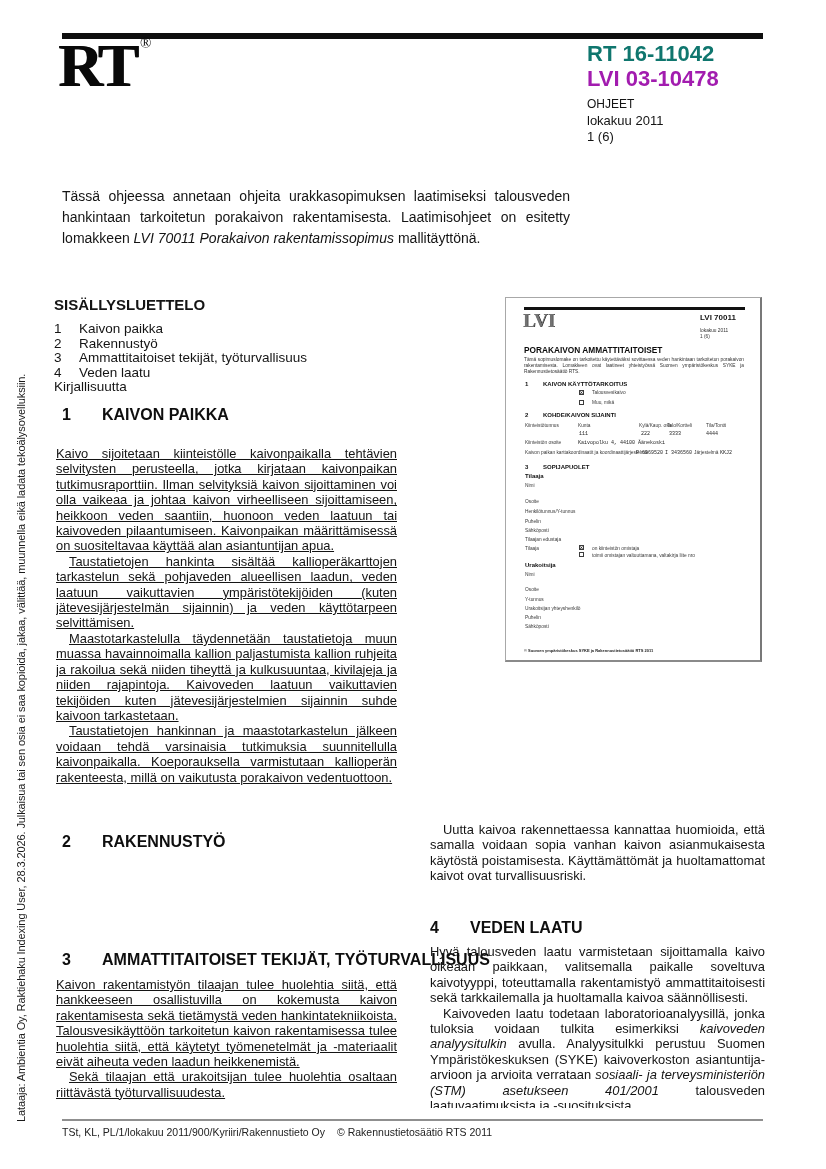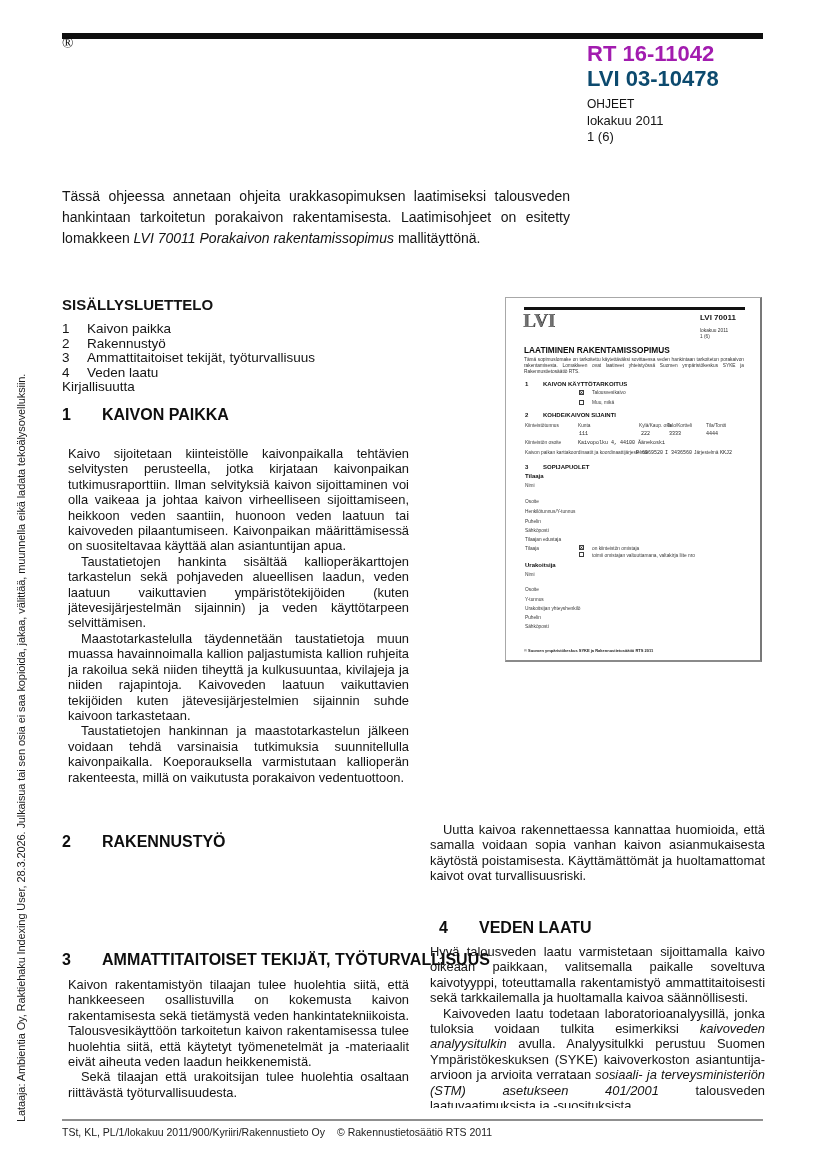--- a/index.html
+++ b/index.html
@@ -7,43 +7,43 @@
         font-family:"Liberation Sans",sans-serif;color:#141414;}
   .abs{position:absolute;}
 
   
   .topbar{left:62px;top:33px;width:701px;height:6px;background:#0e0e0e;}
   .rt-logo{left:58px;top:34px;font-family:"Liberation Serif",serif;font-weight:bold;
            font-size:62px;line-height:1;letter-spacing:-3px;color:#090909;
            text-shadow:1px 0 0 #090909;display:inline-flex;}
   .rt-logo .reg{font-size:15px;font-weight:normal;letter-spacing:0;text-shadow:none;
                 margin-left:4px;margin-top:2px;}
-  .code1{left:587px;top:41px;font-size:22px;font-weight:bold;color:#a21caf;white-space:nowrap;}
-  .code2{left:587px;top:66px;font-size:22px;font-weight:bold;color:#0c4a6e;white-space:nowrap;}
+  .code1{left:587px;top:41px;font-size:22px;font-weight:bold;color:#0f766e;white-space:nowrap;}
+  .code2{left:587px;top:66px;font-size:22px;font-weight:bold;color:#a21caf;white-space:nowrap;}
   .meta1{left:587px;top:97px;font-size:12px;}
   .meta2{left:587px;top:113px;font-size:13px;}
   .meta3{left:587px;top:129px;font-size:13px;}
 
   
   .doc-title{left:61px;top:150px;font-size:19.5px;font-weight:bold;letter-spacing:-0.2px;white-space:nowrap;color:#0d0d0d;}
   .intro{left:62px;top:186px;width:508px;font-size:14px;line-height:21px;text-align:justify;}
   .it{font-style:italic;}
 
-  .toc{left:62px;top:296px;width:340px;}
+  .toc{left:54px;top:296px;width:340px;}
   .toc-h{font-size:15px;font-weight:bold;margin-bottom:9px;}
   .toc-row{display:flex;font-size:13.5px;line-height:14.6px;}
   .toc-row .n{width:25px;flex:none;}
 
   .sec-h{font-size:16px;font-weight:bold;color:#0e0e0e;white-space:nowrap;line-height:1.15;}
   .sec-h .num{display:inline-block;width:40px;}
   .body{font-size:12.9px;line-height:15.4px;text-align:justify;overflow:hidden;}
   .body p{margin:0;}
   .body p.ind{text-indent:13px;}
 
-  .col-l{left:68px;width:341px;}
+  .col-l{left:56px;width:341px;text-decoration:underline;}
   .col-r{left:430px;width:335px;}
 
   
   .footrule{left:62px;top:1119px;width:701px;height:2px;background:#8f8f8f;}
   .footer{left:62px;top:1126px;font-size:10.5px;color:#222;white-space:nowrap;}
   .footer .cpy{margin-left:12px;}
 
   
   .vtext{left:15px;top:1122px;transform:rotate(-90deg);transform-origin:0 0;
          font-size:11px;letter-spacing:-0.1px;white-space:nowrap;color:#1a1a1a;}
@@ -70,20 +70,21 @@
   .f-footer{left:18px;top:350px;font-size:4px;font-weight:bold;color:#222;white-space:nowrap;}
 </style>
 </head>
 <body>
 
 <div class="page">
 
   <div class="abs topbar"></div>
 
   <div class="abs rt-logo">
+    <span>RT</span>
     <span class="reg">®</span>
   </div>
 
   <div class="abs code1">RT 16-11042</div>
   <div class="abs code2">LVI 03-10478</div>
   <div class="abs meta1">OHJEET</div>
   <div class="abs meta2">lokakuu 2011</div>
   <div class="abs meta3">1 (6)</div>
 
 
@@ -133,35 +134,35 @@
   </div>
   <div class="abs body col-l" style="top:977px;height:132px;">
     <p>Kaivon rakentamistyön tilaajan tulee huolehtia siitä, että hankkeeseen osallistuvilla on kokemusta kaivon rakentamisesta sekä tietämystä veden hankintatekniikoista. Talousvesikäyttöön tarkoitetun kaivon rakentamisessa tulee huolehtia siitä, että käytetyt työmenetelmät ja -materiaalit eivät aiheuta veden laadun heikkenemistä.</p>
     <p class="ind">Sekä tilaajan että urakoitsijan tulee huolehtia osaltaan riittävästä työturvallisuudesta.</p>
   </div>
 
   <div class="abs body col-r" style="top:822px;height:68px;">
     <p class="ind">Uutta kaivoa rakennettaessa kannattaa huomioida, että samalla voidaan sopia vanhan kaivon asianmukaisesta käytöstä poistamisesta. Käyttämättömät ja huoltamattomat kaivot ovat turvallisuusriski.</p>
   </div>
 
-  <div class="abs sec-h" style="left:430px;top:919px;margin-left:9px;">
+  <div class="abs sec-h" style="left:430px;top:919px;">
     <span class="num">4</span><span>VEDEN LAATU</span>
   </div>
   <div class="abs body col-r" style="top:944px;height:164px;">
     <p>Hyvä talousveden laatu varmistetaan sijoittamalla kaivo oikeaan paikkaan, valitsemalla paikalle soveltuva kaivotyyppi, toteuttamalla rakentamistyö ammattitaitoisesti sekä tarkkailemalla ja huoltamalla kaivoa säännöllisesti.</p>
     <p class="ind"><span>Kaivoveden laatu todetaan laboratorioanalyysillä, jonka tuloksia voidaan tulkita esimerkiksi </span><span class="it">kaivoveden analyysitulkin</span><span> avulla. Analyysitulkki perustuu Suomen Ympäristökeskuksen (SYKE) kaivoverkoston asiantuntija-arvioon ja arvioita verrataan </span><span class="it">sosiaali- ja terveysministeriön (STM) asetukseen 401/2001</span><span> talousveden laatuvaatimuksista ja -suosituksista.</span></p>
   </div>
 
   <div class="abs form">
     <div class="abs f-bar"></div>
     <div class="abs f-logo">LVI</div>
     <div class="abs f-code">LVI 70011</div>
     <div class="abs f-date">lokakuu 2011</div>
     <div class="abs f-page">1 (6)</div>
-    <div class="abs f-title">LAATIMINEN RAKENTAMISSOPIMUS</div>
+    <div class="abs f-title">PORAKAIVON AMMATTITAITOISET</div>
     <div class="abs f-intro">Tämä sopimuslomake on tarkoitettu käytettäväksi sovittaessa veden hankintaan tarkoitetun porakaivon rakentamisesta. Lomakkeen ovat laatineet yhteistyössä Suomen ympäristökeskus SYKE ja Rakennustietosäätiö RTS.</div>
 
     <div class="abs fh" style="left:19px;top:83px;">
       <span class="num">1</span><span>KAIVON KÄYTTÖTARKOITUS</span>
     </div>
     <div class="abs fcb" style="left:73px;top:92px;">
         <span class="x">×</span>
       </div>
     <div class="abs fl" style="left:86px;top:92px;">Talousvesikaivo</div>
     <div class="abs fcb" style="left:73px;top:102px;"></div>

